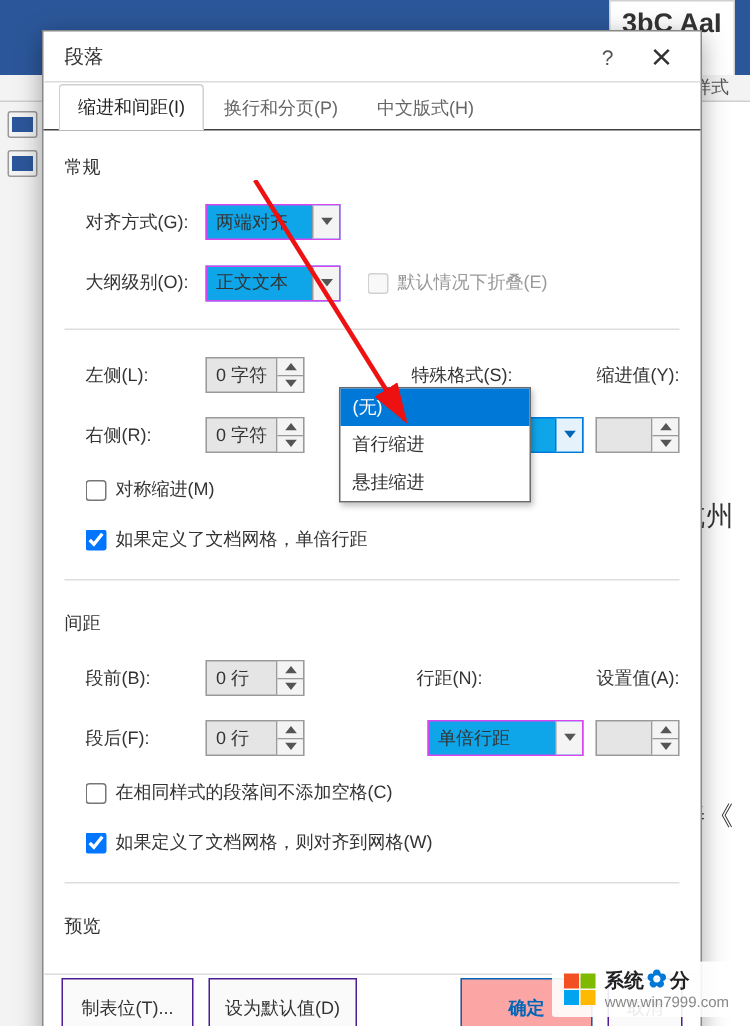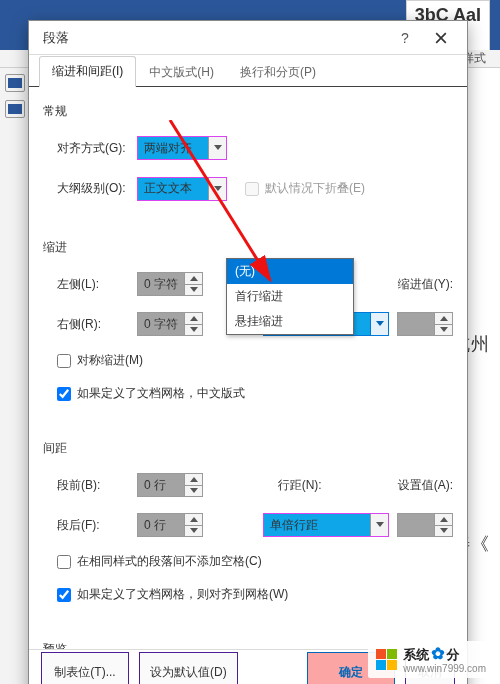--- a/index.html
+++ b/index.html
@@ -30,21 +30,21 @@
 .tab.active { border-color:#cfcfcf; background:#fff; color:#222; border-top-left-radius:3px; border-top-right-radius:3px; border-bottom:1px solid #fff;}
 .dlg-body { flex:1; padding:10px 14px; overflow:hidden; display:flex; flex-direction:column; gap:8px;}
 .section-head { font-size:12px; color:#333; margin:6px 0 4px 0;}
 .row { display:flex; align-items:center; gap:8px; padding-left:14px; margin:4px 0;}
 .row label { min-width:72px; color:#333;}
 .combo { position:relative; display:flex; align-items:center; height:24px; border:1px solid #d946ef; background:#0ea5e9;}
 .combo .val{ padding:0 6px; flex:1; white-space:nowrap; overflow:hidden;}
 .combo .arr{ width:18px; height:100%; display:flex; align-items:center; justify-content:center; border-left:1px solid #9a9a9a; background:#f4f4f4;}
 .combo .arr svg{ width:8px; height:6px;}
 .combo.open{ border-color:#0078d7;}
-.spin { display:flex; align-items:center; height:24px; border:1px solid #9a9a9a; background:#a3a3a3; min-width:66px;}
+.spin { display:flex; align-items:center; height:24px; border:1px solid #9a9a9a; background:#e5e5e5; min-width:66px;}
 .spin .val{ padding:0 6px; flex:1;}
 .spin .btns{ width:18px; height:100%; border-left:1px solid #9a9a9a; display:flex; flex-direction:column;}
 .spin .btns div{ flex:1; display:flex; align-items:center; justify-content:center; background:#f4f4f4;}
 .spin .btns div:first-child{ border-bottom:1px solid #9a9a9a;}
 .spin .btns svg{width:8px;height:5px;}
 .chk { display:flex; align-items:center; gap:6px; padding-left:14px; margin:4px 0;}
 .chk input{ width:14px; height:14px;}
 .divider{ height:1px; background:#dedede; margin:6px 0;}
 .dlg-footer{ height:46px; border-top:1px solid #dcdcdc; display:flex; align-items:center; padding:0 12px; gap:10px;}
 .dlg-btn{ height:42px; min-width:88px; padding:0 10px; display:flex; align-items:center; justify-content:center; border:1px solid #4c1d95; background:#fafafa; cursor:pointer; font-size:12px;}
@@ -118,22 +118,22 @@
     <div class="btn">?</div>
     <div class="btn">
       <svg viewBox="0 0 10 10" width="12" height="12">
           <path d="M1 1 L9 9 M9 1 L1 9" stroke="#333" stroke-width="1.4"></path>
         </svg>
     </div>
   </div>
 
   <div class="dlg-tabs">
     <div class="tab active">缩进和间距(I)</div>
+    <div class="tab">换行和分页(P)</div>
     <div class="tab">中文版式(H)</div>
-    <div class="tab">换行和分页(P)</div>
   </div>
 
   <div class="dlg-body">
 
     <div class="section-head">常规</div>
 
     <div class="row">
       <label>对齐方式(G):</label>
       <div class="combo" style="width:90px">
         <div class="val">两端对齐</div>
@@ -155,21 +155,20 @@
             </svg>
           </div>
       </div>
       <div class="chk" style="padding-left:10px">
         <input type="checkbox" disabled="" style="">
         <span style="color:#9a9a9a">默认情况下折叠(E)</span>
       </div>
     </div>
 
     <div class="divider"></div>
-    <div class="section-head">缩进</div>
 
     <div class="row">
       <label>左侧(L):</label>
       <div class="spin">
         <div class="val">0 字符</div>
         <div class="btns">
             <div>
               <svg viewBox="0 0 8 5">
                 <path d="M0 5 L4 0 L8 5" fill="#555"></path>
               </svg>
@@ -229,21 +228,21 @@
           </div>
       </div>
     </div>
 
     <div class="chk">
       <input type="checkbox" style="">
       <span>对称缩进(M)</span>
     </div>
     <div class="chk">
       <input type="checkbox" checked="" style="">
-      <span>如果定义了文档网格，中文版式</span>
+      <span>如果定义了文档网格，单倍行距</span>
     </div>
 
     <div class="divider"></div>
     <div class="section-head">间距</div>
 
     <div class="row">
       <label>段前(B):</label>
       <div class="spin">
         <div class="val">0 行</div>
         <div class="btns">
@@ -276,21 +275,21 @@
               </svg>
             </div>
             <div>
               <svg viewBox="0 0 8 5">
                 <path d="M0 0 L4 5 L8 0" fill="#555"></path>
               </svg>
             </div>
           </div>
       </div>
       <div style="flex:1"></div>
-      <div class="combo" style="width:126px">
+      <div class="combo" style="width:104px">
         <div class="val">单倍行距</div>
         <div class="arr">
             <svg viewBox="0 0 8 6">
               <path d="M0 0 L4 5 L8 0" fill="#555"></path>
             </svg>
           </div>
       </div>
       <div class="spin" style="min-width:56px">
         <div class="val"></div>
         <div class="btns">

